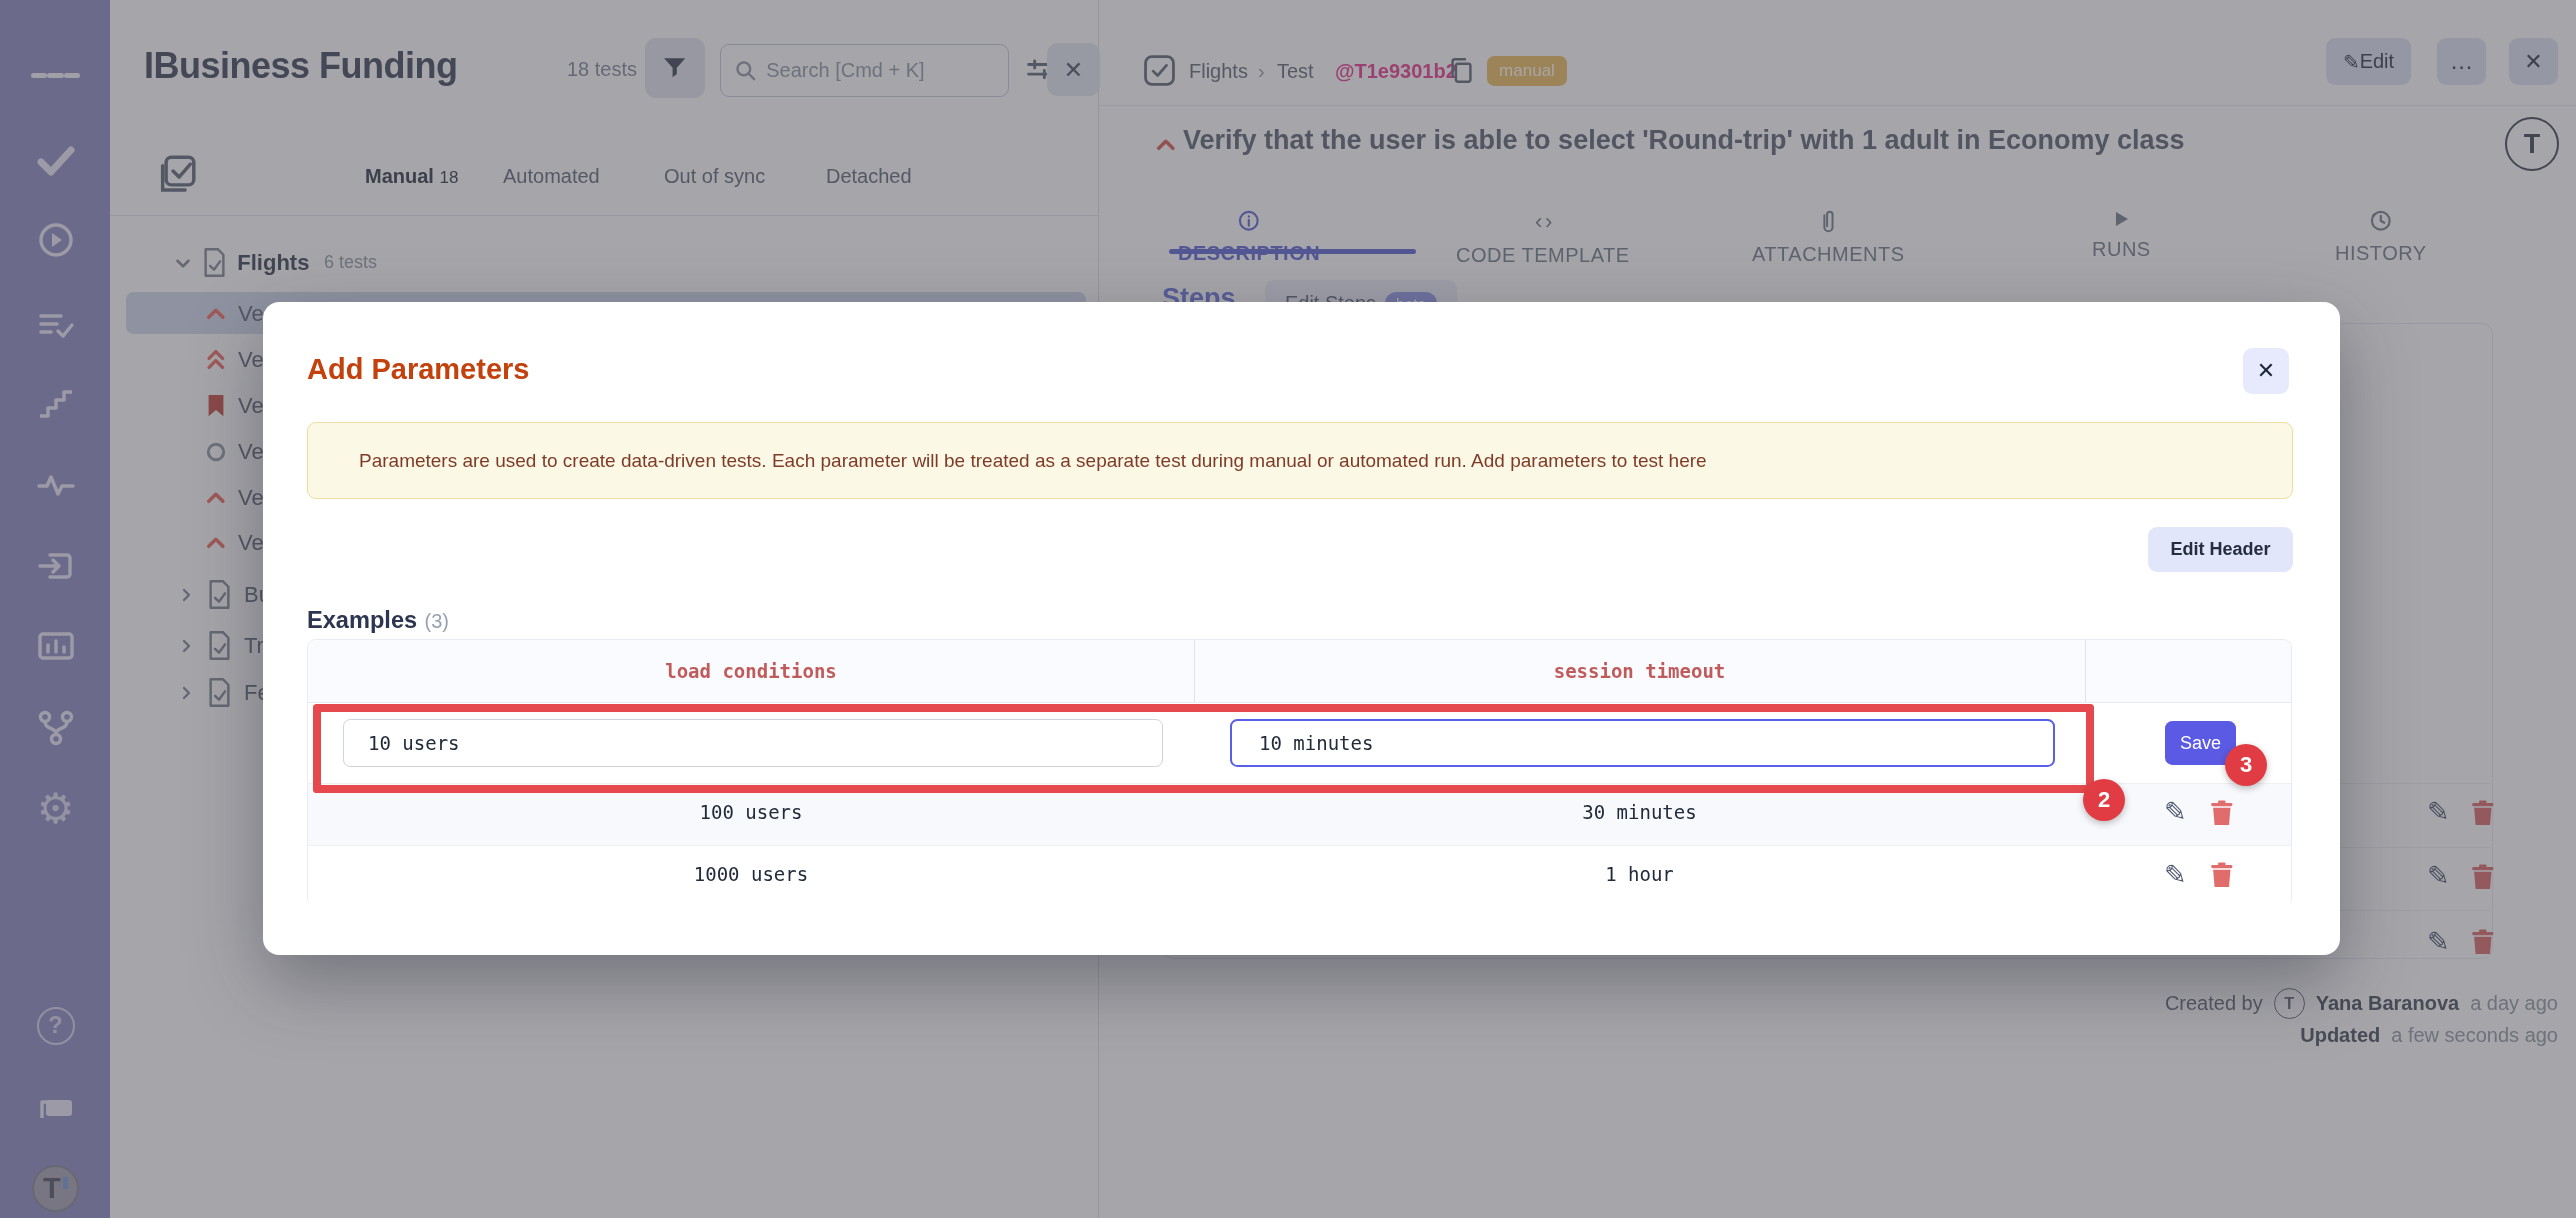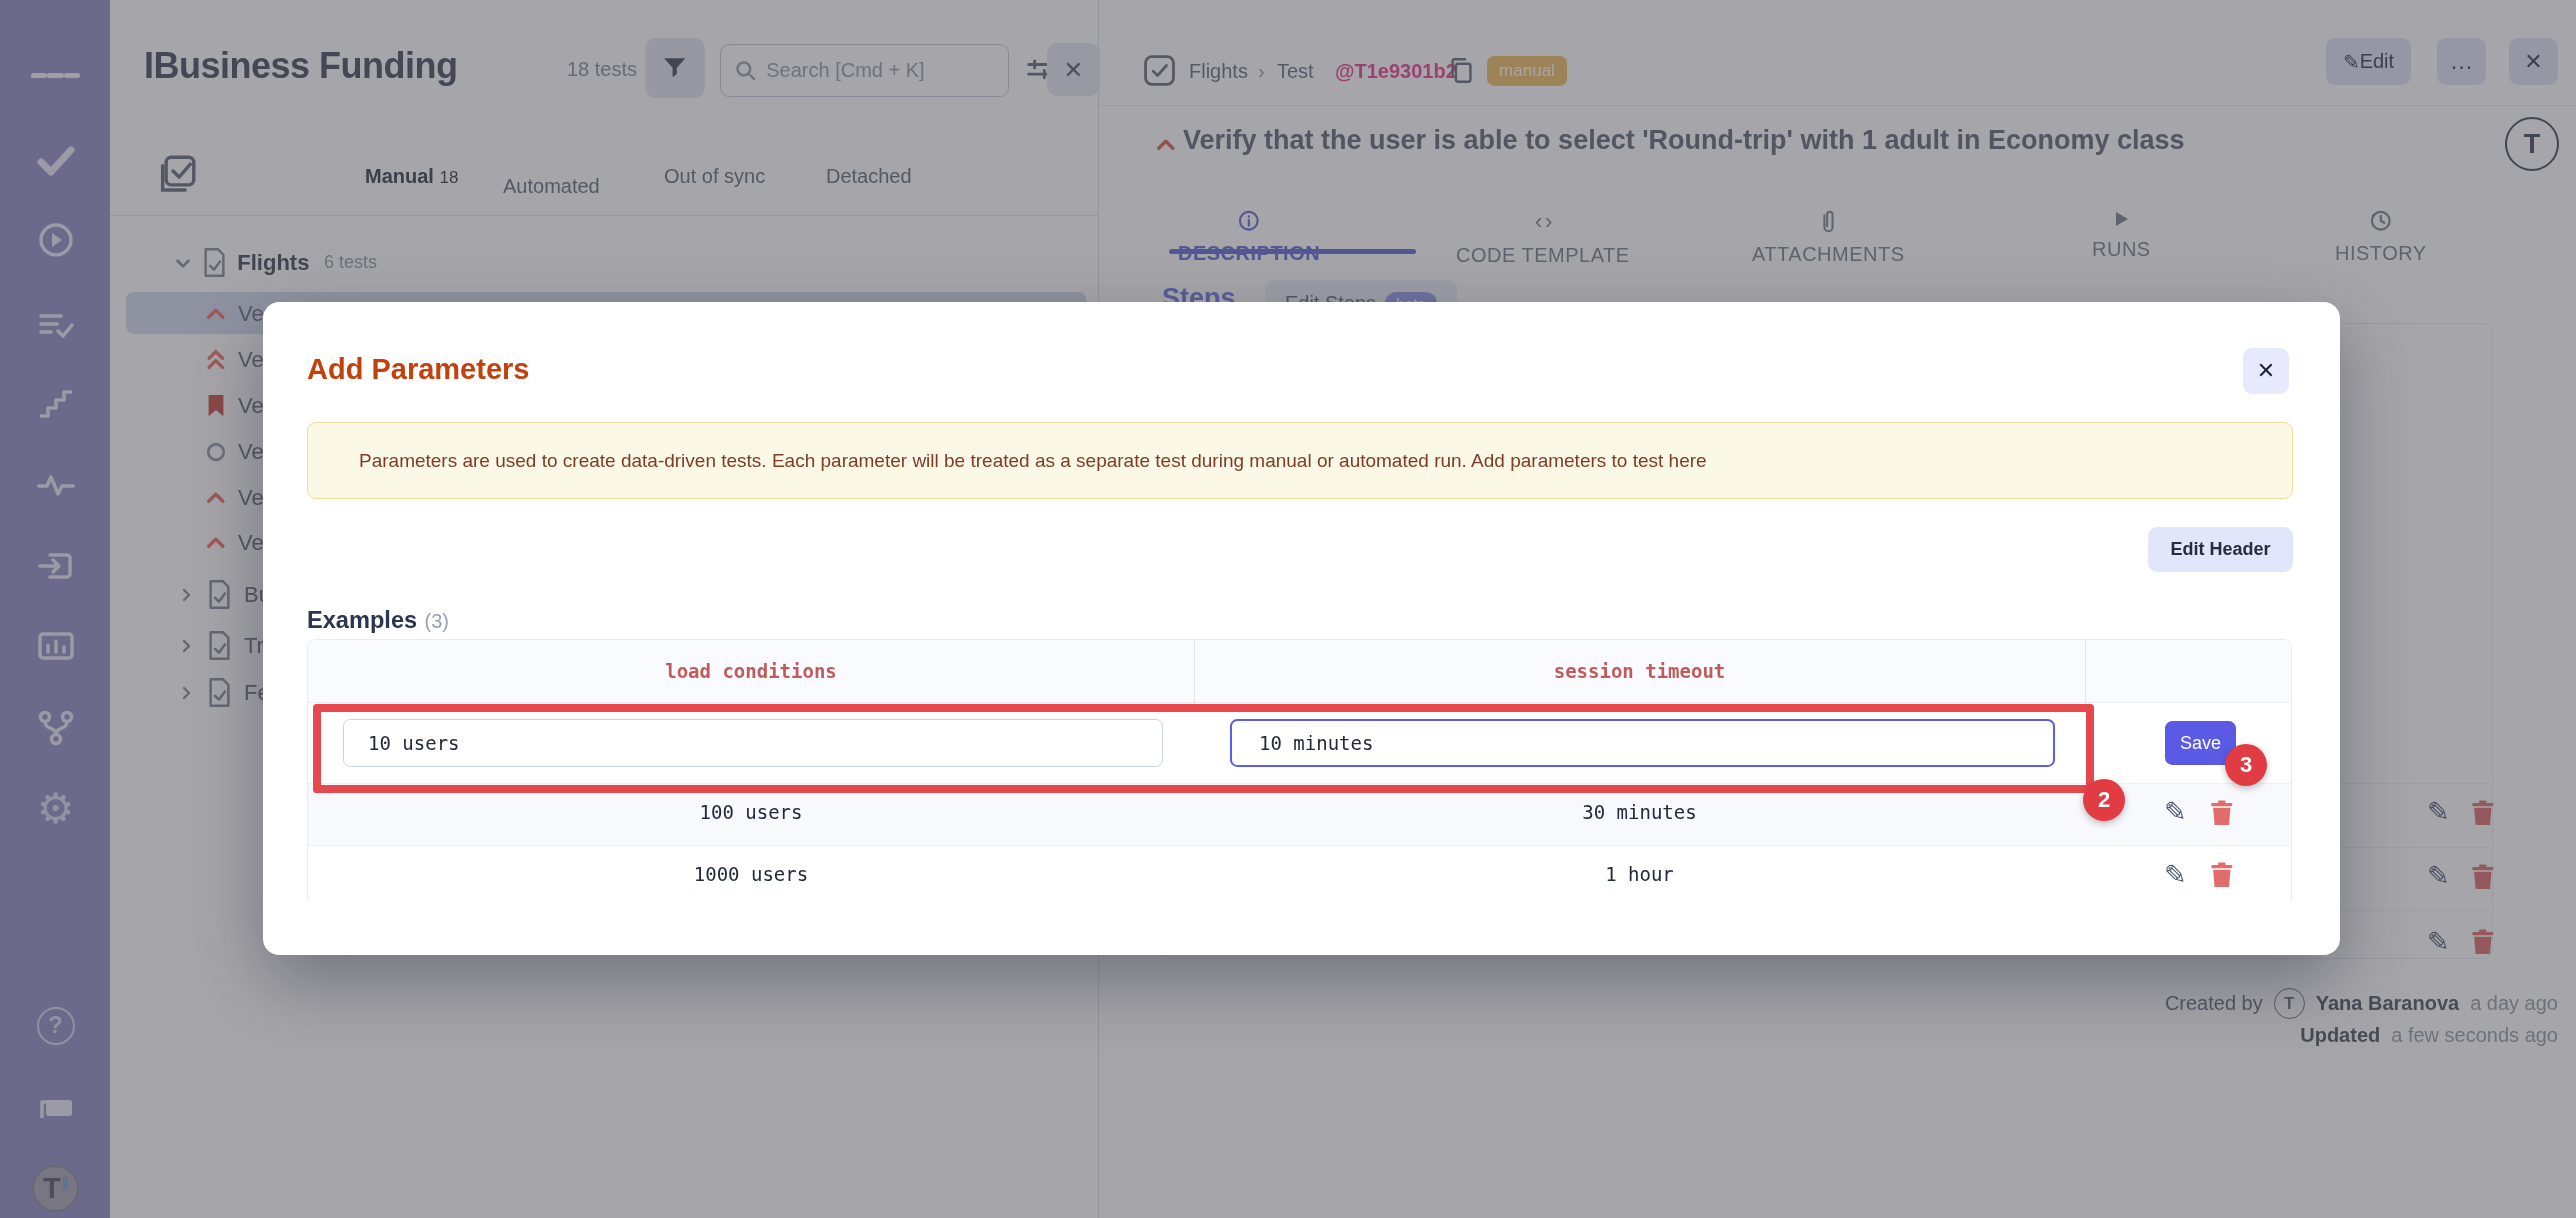--- a/index.html
+++ b/index.html
@@ -178,21 +178,21 @@
     <div class="icon-btn abs" style="left:937px; top:43px; width:53px; height:53px; background:#e4e7f3; font-size:23.6px; color:#5a6170;">
         <span>✕</span>
       </div>
 
     <svg class="abs" style="left:44px; top:152px;" viewBox="0 0 26 26" width="45" height="45" fill="none" stroke="#6b7280" stroke-width="2">
         <path d="M5 8v14h13" stroke-linecap="round"></path>
         <rect x="7" y="3" width="16" height="16" rx="3"></rect>
         <path d="M11 11l3.5 3.5L21 7" stroke-linecap="round" stroke-linejoin="round"></path>
       </svg>
     <span class="tab-label" style="left:255px; color:#3f4553; font-weight:bold;"><span>Manual</span> <span style="font-size:17px; font-weight:normal;">18</span></span>
-    <span class="tab-label" style="left:393px;margin-top:10px;">Automated</span>
+    <span class="tab-label" style="left:393px;">Automated</span>
     <span class="tab-label" style="left:554px;">Out of sync</span>
     <span class="tab-label" style="left:716px;">Detached</span>
     <div class="panel-divider"></div>
 
     <div class="tree-row" style="left:62px; top:247px; color:#4a5160; font-weight:bold;">
       <svg viewBox="0 0 20 20" width="22" height="22" fill="none" stroke="#8a8f9c" stroke-width="2.4" stroke-linecap="round" stroke-linejoin="round" style="margin-right:7.3px">
           <path d="M5 8l5 5 5-5"></path>
         </svg>
       <svg viewBox="0 0 24 28" width="27" height="31" fill="none" stroke="#8a8f9c" stroke-width="2.2" style="margin-right:9px">
           <path d="M4 2h11l5 5v19H4z" stroke-linejoin="round"></path>

